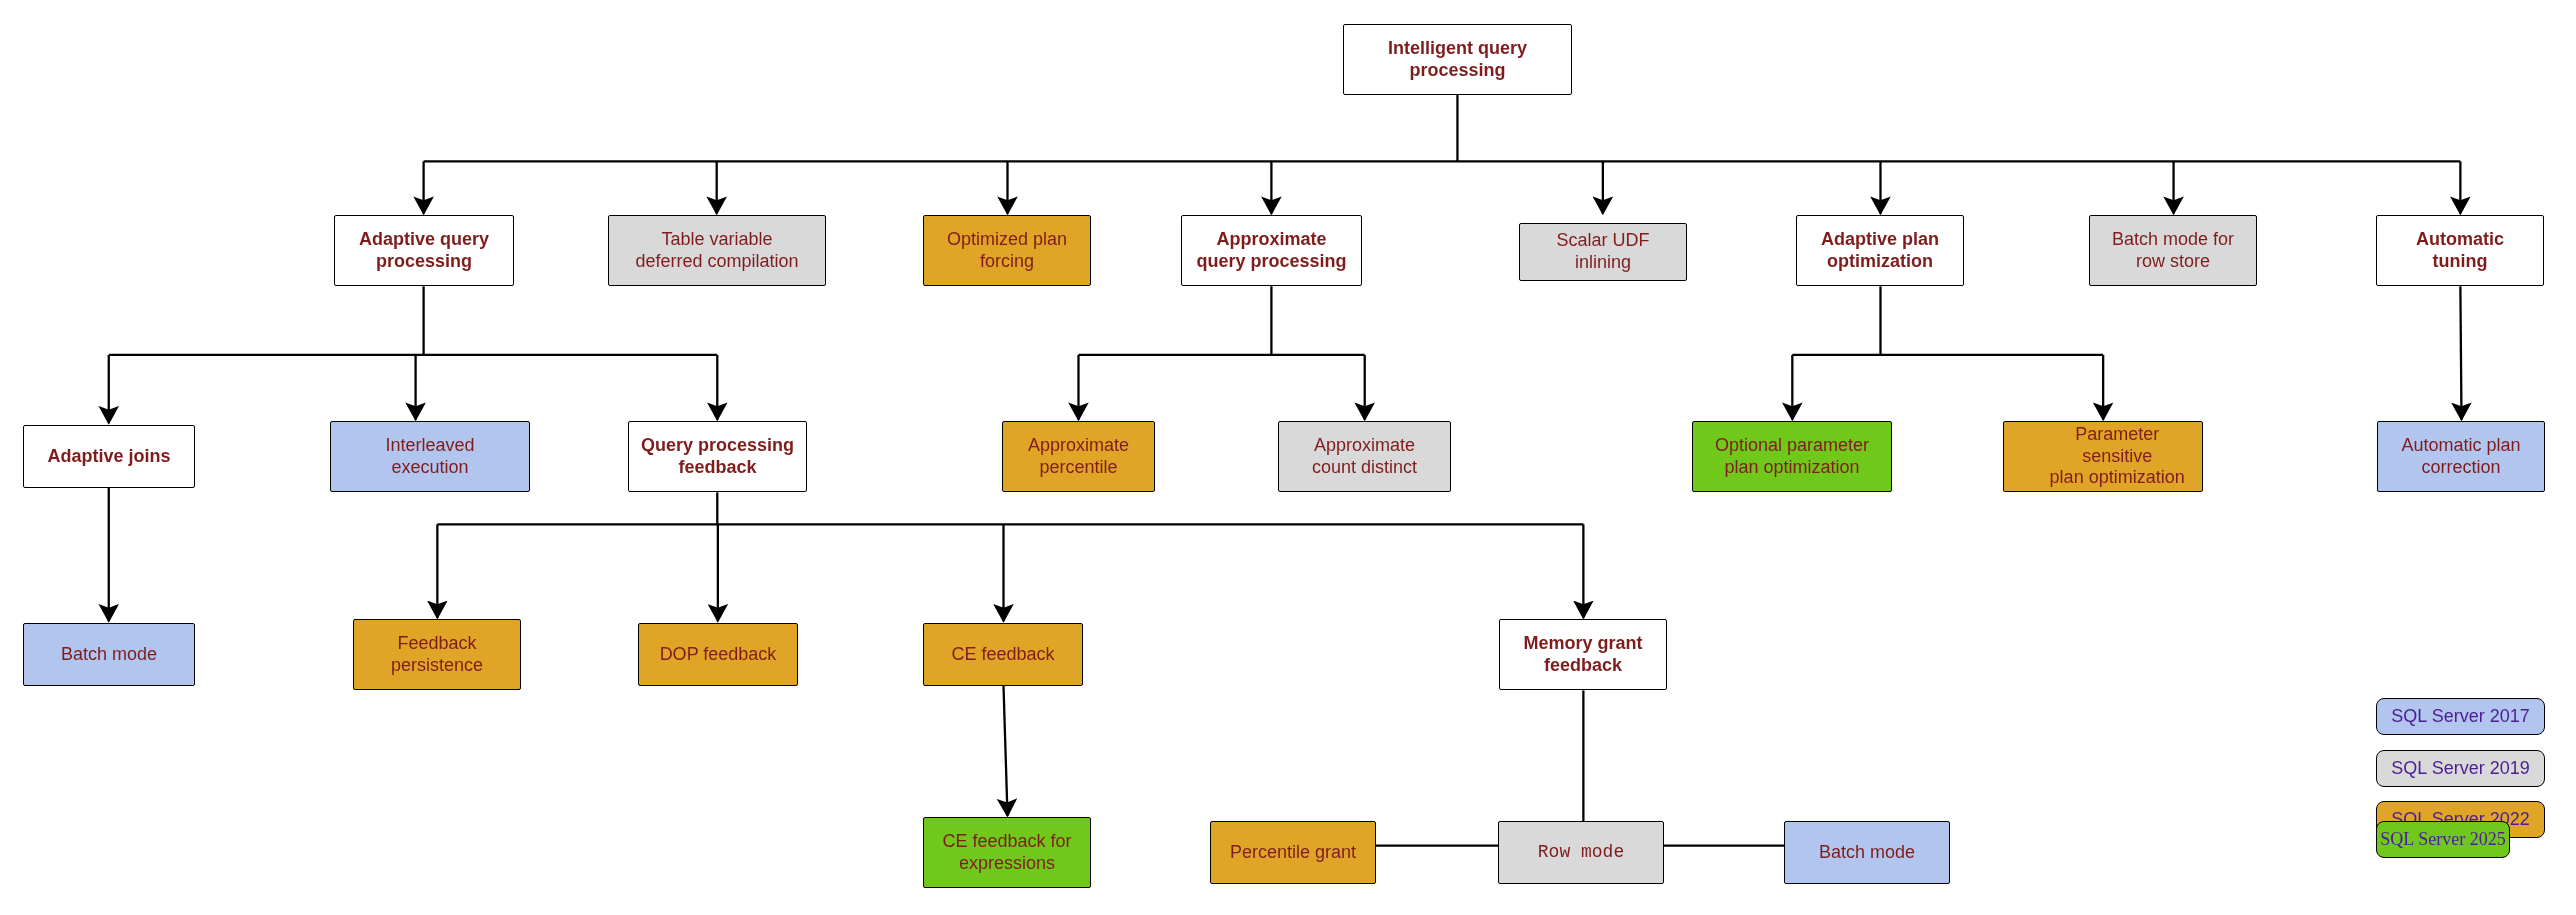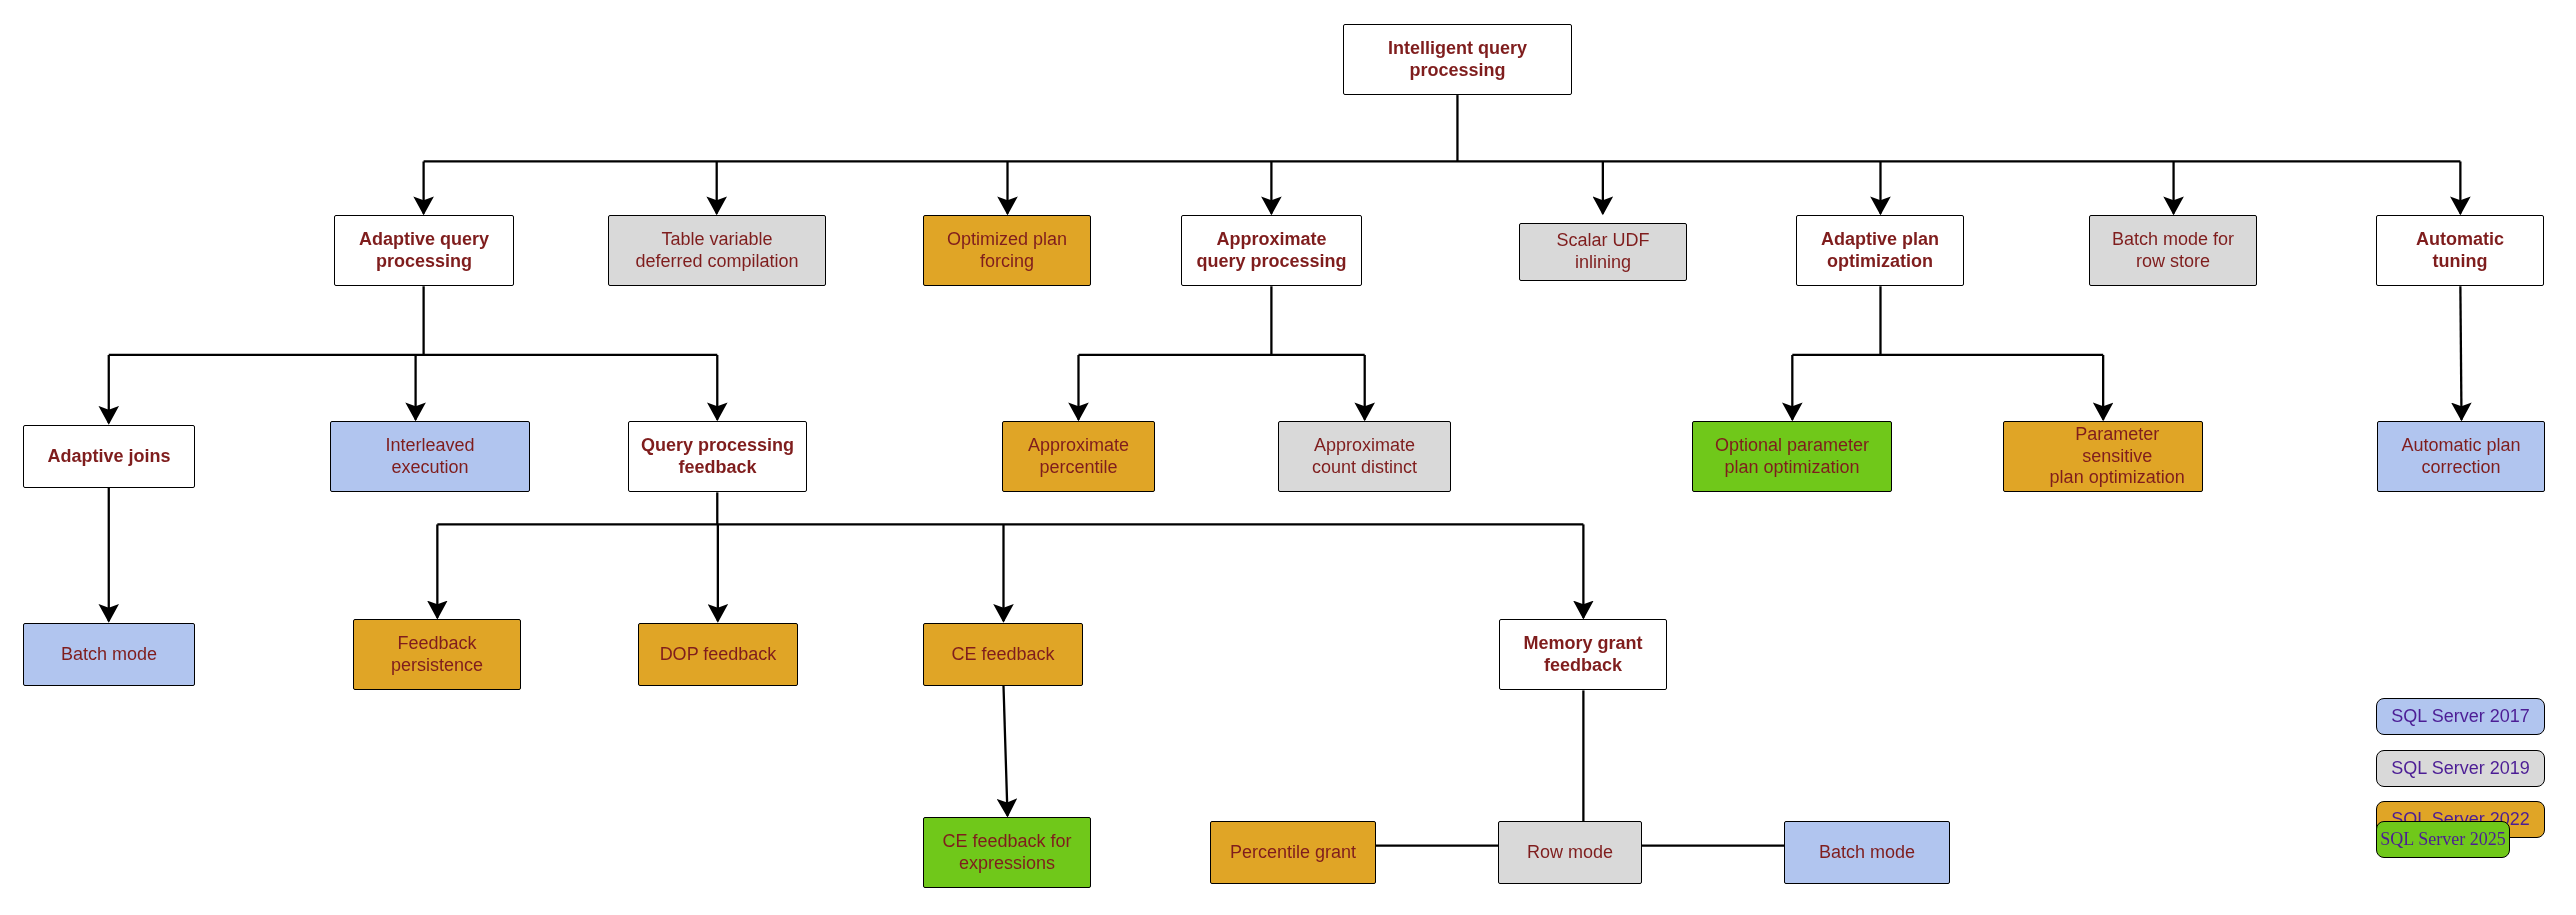--- a/index.html
+++ b/index.html
@@ -144,21 +144,21 @@
       <div class="node" style="left: 23px; top: 623px; width: 172px; height: 63px; background: rgb(177, 197, 239);">Batch mode</div>
       <div class="node" style="left: 353px; top: 619px; width: 168px; height: 71px; background: rgb(224, 165, 38);">Feedback
 persistence</div>
       <div class="node" style="left: 638px; top: 623px; width: 160px; height: 63px; background: rgb(224, 165, 38);">DOP feedback</div>
       <div class="node" style="left: 923px; top: 623px; width: 160px; height: 63px; background: rgb(224, 165, 38);">CE feedback</div>
       <div class="node bold" style="left: 1499px; top: 619px; width: 168px; height: 71px; background: rgb(255, 255, 255);">Memory grant
 feedback</div>
       <div class="node" style="left: 923px; top: 817px; width: 168px; height: 71px; background: rgb(112, 200, 26);">CE feedback for
 expressions</div>
       <div class="node" style="left: 1210px; top: 821px; width: 166px; height: 63px; background: rgb(224, 165, 38);">Percentile grant</div>
-      <div class="node" style="left: 1498px; top: 821px; width: 144px; height: 63px; background: rgb(217, 217, 217);">Row mode</div>
+      <div class="node" style="left: 1498px; top: 821px; width: 166px; height: 63px; background: rgb(217, 217, 217); font-family: Liberation Mono, monospace;">Row mode</div>
       <div class="node" style="left: 1784px; top: 821px; width: 166px; height: 63px; background: rgb(177, 197, 239);">Batch mode</div>
     </div>
   <div id="legend-layer">
       <div class="legend-item" style="left: 2376px; top: 698px; width: 169px; height: 37px; background: rgb(177, 197, 239);">SQL Server 2017</div>
       <div class="legend-item" style="left: 2376px; top: 750px; width: 169px; height: 37px; background: rgb(217, 217, 217);">SQL Server 2019</div>
       <div class="legend-item" style="left: 2376px; top: 801px; width: 169px; height: 37px; background: rgb(224, 165, 38);">SQL Server 2022</div>
       <div class="legend-item" style="left: 2376px; top: 821px; width: 134px; height: 37px; background: rgb(112, 200, 26); font-family: Liberation Serif, serif;">SQL Server 2025</div>
     </div>
 
 </div>

